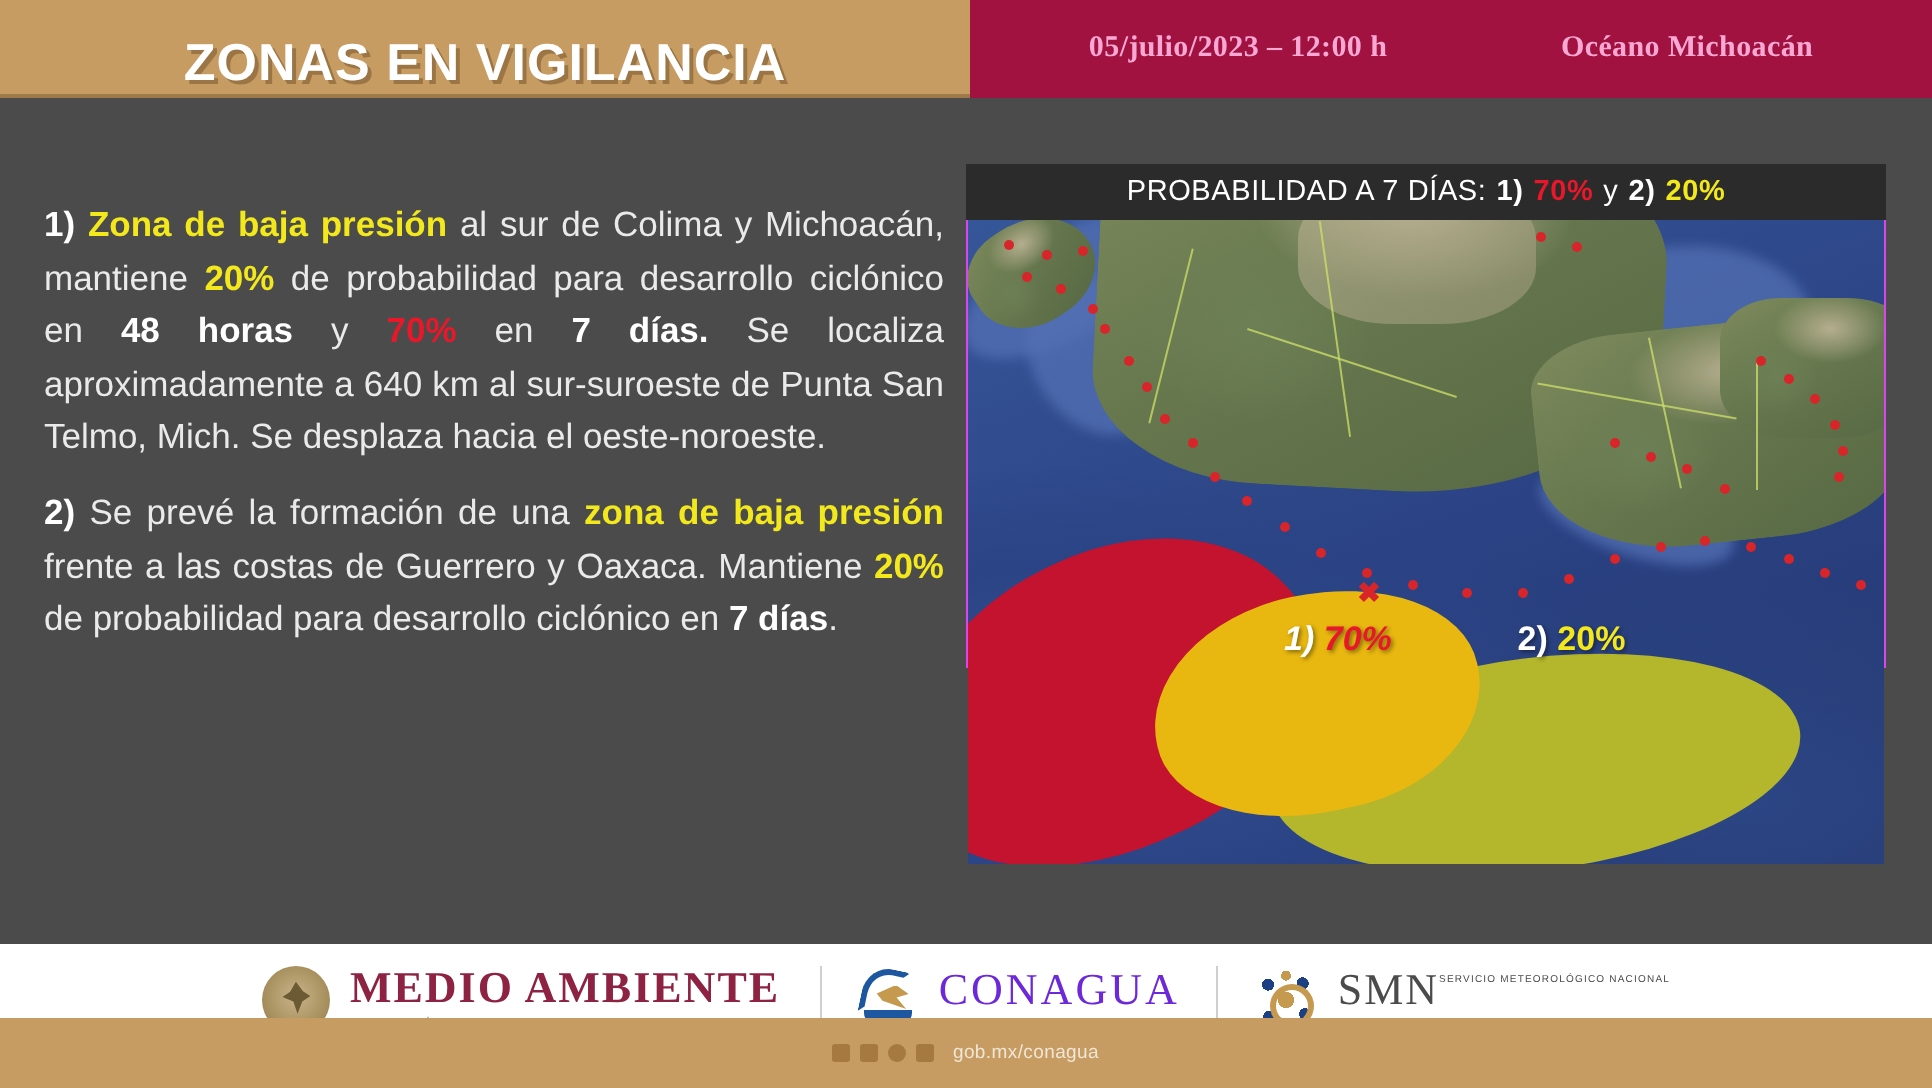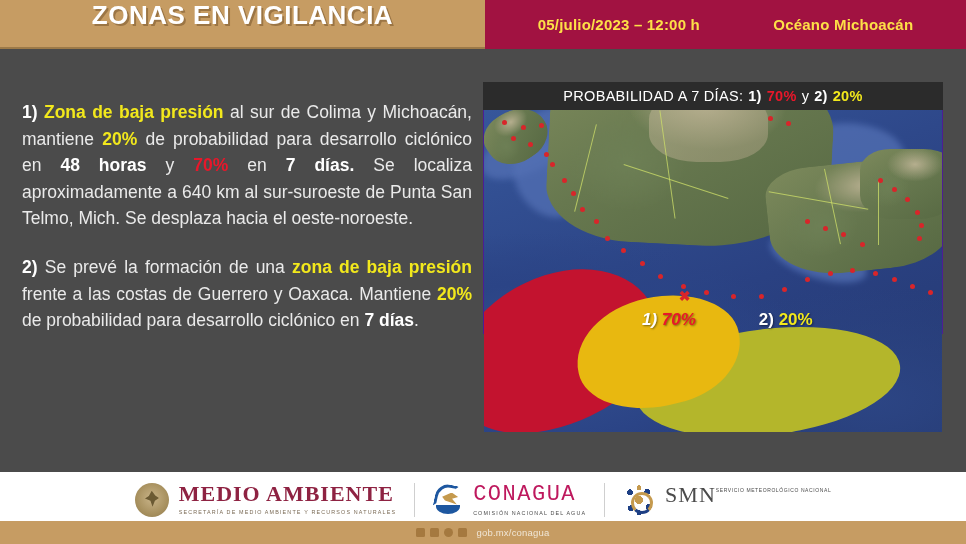--- a/index.html
+++ b/index.html
@@ -8,61 +8,61 @@
     background:#4b4b4b;
     font-family:"Liberation Sans", sans-serif;
     overflow:hidden;
     position:relative;
   }
 
   
   .header { display:flex; height:49px; width:100%; }
   .header-title-bar {
     width:485px; background:#c69c63;
-    display:flex; align-items:flex-start; justify-content:center;
+    display:flex; align-items:flex-end; justify-content:center;
     border-bottom:2px solid #9d7a48;
   }
   .header-title {
     color:#fff; font-size:26px; font-weight:bold;
     letter-spacing:.5px;
     text-shadow:2px 2px 0 rgba(120,86,44,.55);
   }
   .header-meta-bar {
     flex:1; background:#a11241;
     display:flex; align-items:center; justify-content:space-around;
     padding:0 16px;
   }
   .header-date, .header-basin {
-    color:#fde047; font-size:15px; font-weight:bold; letter-spacing:.2px;
+    color:#f9a8d4; font-size:15px; font-weight:bold; letter-spacing:.2px;font-family:Liberation Serif, serif;
   }
 
   
   .content {
     position:absolute; top:49px; left:0; right:0; bottom:72px;
     background:#4b4b4b;
   }
 
   
   .text-col {
     position:absolute; left:22px; top:50px; width:450px;
   }
   .para {
     color:#eaeaea; font-size:17.5px; line-height:1.52;
-    text-align:justify; margin-bottom:22px;
+    text-align:justify; margin-bottom:11px;
   }
   .para:last-child { margin-bottom:16px; }
   .b-white { font-weight:bold; color:#ffffff; }
   .b-yellow { font-weight:bold; color:#f2e81c; }
   .b-red { font-weight:bold; color:#e8172a; }
 
   
   .map-panel {
     position:absolute; left:483px; top:33px;
     width:460px; height:252px;
-    background:#4c1d95;
+    background:#d946ef;
   }
   .map-banner {
     height:28px; background:#2b2b2b;
     display:flex; align-items:center; justify-content:center;
     gap:5px;
   }
   .map-banner span { font-size:14.5px; color:#ffffff; letter-spacing:.3px; }
   .mb-red { color:#e8172a !important; font-weight:bold; }
   .mb-yellow { color:#f2e81c !important; font-weight:bold; }
   .mb-num { font-weight:bold; }
@@ -171,22 +171,22 @@
     border:3px solid #1d57a0; border-right-color:transparent; border-bottom-color:transparent;
     border-radius:60% 10% 0 0; transform:rotate(12deg);
   }
   .cg-bird {
     position:absolute; left:9px; top:9px; width:16px; height:12px;
     background:#c59a4e;
     clip-path:polygon(0% 35%, 60% 0%, 100% 38%, 62% 52%, 92% 100%, 18% 66%);
   }
   .cn-text { display:flex; flex-direction:column; }
   .cn-title {
-    font-family:Liberation Mono, monospace;
-    font-size:22px; font-weight:normal; color:#be185d; letter-spacing:1.5px; line-height:1;
+    font-family:Liberation Serif, serif;
+    font-size:22px; font-weight:normal; color:#6d28d9; letter-spacing:1.5px; line-height:1;
   }
   .cn-sub { font-size:5.4px; color:#4b4b4b; letter-spacing:1.1px; margin-top:4px; }
 
   .smn-glyph {
     width:32px; height:32px; position:relative; flex:none;
     background:
       radial-gradient(circle 4px at 50% 50%, #c59a4e 0 100%, transparent 100%),
       radial-gradient(circle 3px at 22% 26%, #1d3f84 0 100%, transparent 100%),
       radial-gradient(circle 3px at 76% 24%, #1d3f84 0 100%, transparent 100%),
       radial-gradient(circle 3px at 80% 72%, #1d3f84 0 100%, transparent 100%),
@@ -200,21 +200,21 @@
   }
   .smn-text { display:flex; flex-direction:row; }
   .smn-title {
     font-family:"Liberation Serif", serif;
     font-size:22px; color:#4b4b4b; letter-spacing:1px; line-height:1;
   }
   .smn-sub { font-size:5px; color:#4b4b4b; letter-spacing:.6px; margin-top:3px; line-height:1.35; }
 
   
   .bottom-bar {
-    position:absolute; left:0; right:0; bottom:0; height:23px;
+    position:absolute; left:0; right:0; bottom:0; height:35px;
     background:#c69c63;
     display:flex; align-items:center; justify-content:center; gap:5px;
   }
   .soc {
     width:9px; height:9px; border-radius:1.5px;
     background:#a5793f; display:inline-block;
   }
   .soc.round { border-radius:50%; }
   .bar-url { font-size:9.5px; color:#f0e6d6; margin-left:4px; letter-spacing:.2px; }
 </style>

